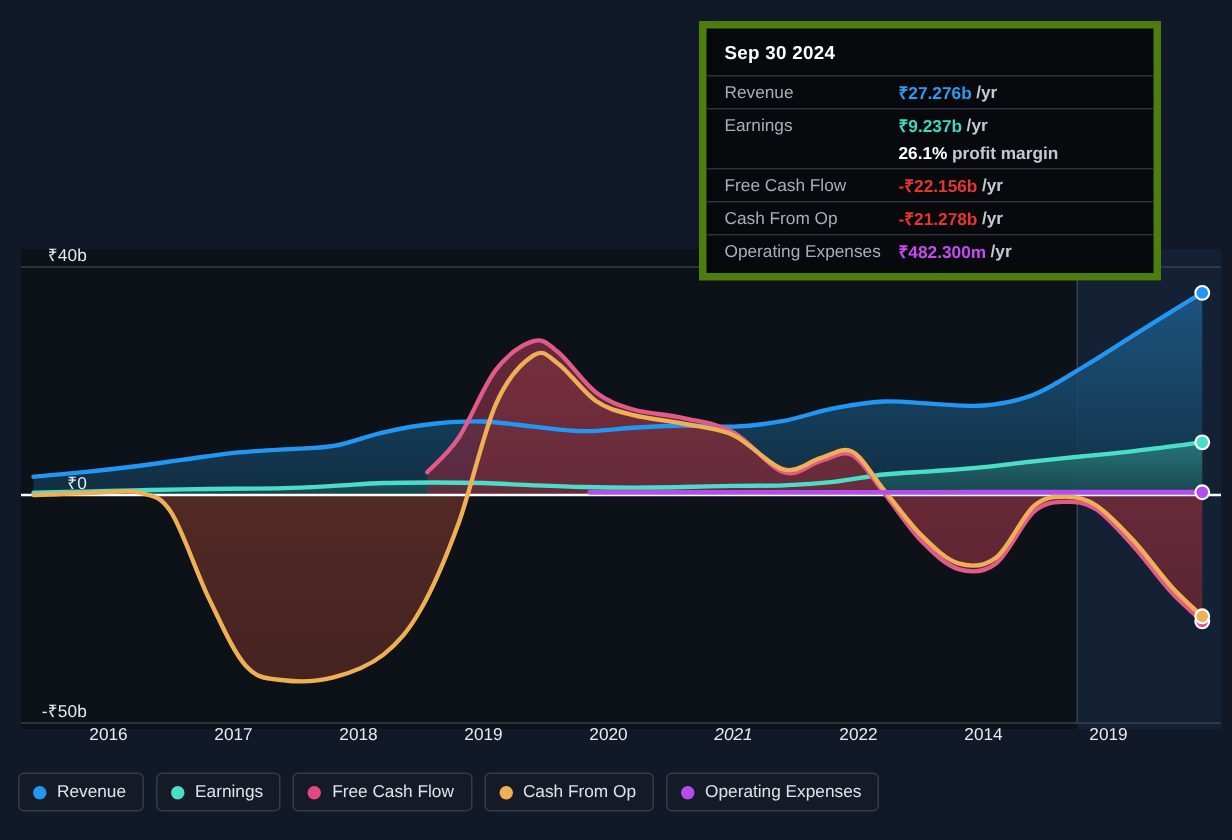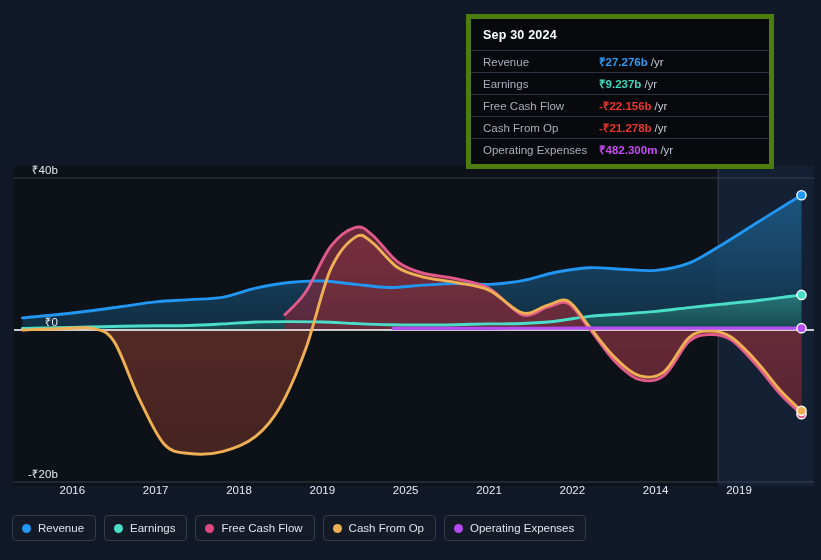--- a/index.html
+++ b/index.html
@@ -44,21 +44,21 @@
   }
   .tt-row {
     display: flex; align-items: center;
     border-top: 1px solid #2c3240;
     padding: 3px 12px 3px 12px;
     min-height: 17px;
   }
   .tt-row.noline { border-top: none; }
   .tt-key { width: 116px; font-size: 11.5px; color: #a7aebb; white-space: nowrap; }
   .tt-val { font-size: 11.5px; font-weight: bold; white-space: nowrap; }
-  .tt-unit { font-size: 11.5px; color: #c3c9d4; font-weight: normal; margin-left: 3px; }
+  .tt-unit { font-size: 11.5px; color: #c3c9d4; font-weight: bold; margin-left: 3px; }
 
   
   #legend {
     position: absolute; left: 12px; top: 515px;
     display: flex; gap: 8px; align-items: center;
   }
   .legend-item {
     display: flex; align-items: center; gap: 7px;
     border: 1px solid #343b4a; border-radius: 4px;
     padding: 6px 11px 6px 9px;
@@ -111,47 +111,52 @@
         <path d="M 393.17 328.29 C 399.42 328.29, 414.69 328.29, 430.67 328.29 C 446.64 328.29, 465.39 328.30, 489.00 328.29 C 512.61 328.28, 544.56 328.23, 572.33 328.21 C 600.11 328.19, 627.89 328.18, 655.67 328.18 C 683.44 328.17, 714.69 328.18, 739.00 328.18 C 763.31 328.17, 791.08 328.17, 801.50 328.17" fill="none" stroke="#b44df0" stroke-width="3.2" stroke-linecap="round" stroke-linejoin="round"></path>
         <circle cx="801.4999999999926" cy="195.2748" r="4.6" fill="#2196f3" stroke="#ffffff" stroke-width="1.4"></circle>
         <circle cx="801.4999999999926" cy="294.8994" r="4.6" fill="#4adec9" stroke="#ffffff" stroke-width="1.4"></circle>
         <circle cx="801.4999999999926" cy="414.1928" r="4.6" fill="#e05a8a" stroke="#ffffff" stroke-width="1.4"></circle>
         <circle cx="801.4999999999926" cy="410.8564" r="4.6" fill="#efb055" stroke="#ffffff" stroke-width="1.4"></circle>
         <circle cx="801.4999999999926" cy="328.16726" r="4.6" fill="#b44df0" stroke="#ffffff" stroke-width="1.4"></circle>
       </svg>
     <div class="y-axis-wrap" id="y-axis">
         <div class="y-label" style="top: 162px;">₹40b</div>
         <div class="y-label" style="top: 314px;">₹0</div>
-        <div class="y-label" style="top: 466px;">-₹20b</div>
+        <div class="y-label" style="top: 466px;">-₹50b</div>
       </div>
     <div class="x-axis-wrap" id="x-axis">
         <div class="x-label" style="left: 72.3333px;">2016</div>
         <div class="x-label" style="left: 155.667px;">2017</div>
         <div class="x-label" style="left: 239px;">2018</div>
         <div class="x-label" style="left: 322.333px;">2019</div>
-        <div class="x-label" style="left: 405.667px;">2025</div>
-        <div class="x-label" style="left: 489px;">2021</div>
+        <div class="x-label" style="left: 405.667px;">2020</div>
+        <div class="x-label" style="left: 489px; font-style: italic;">2021</div>
         <div class="x-label" style="left: 572.333px;">2022</div>
         <div class="x-label" style="left: 655.667px;">2014</div>
         <div class="x-label" style="left: 739px;">2019</div>
       </div>
   </div>
 
   <div id="tooltip">
     <div class="tt-title">Sep 30 2024</div>
     <div id="tooltip-rows">
         <div class="tt-row">
           <div class="tt-key">Revenue</div>
           <div class="tt-val" style="color: rgb(47, 155, 240);">₹27.276b</div>
           <span class="tt-unit">/yr</span>
         </div>
         <div class="tt-row">
           <div class="tt-key">Earnings</div>
           <div class="tt-val" style="color: rgb(63, 214, 189);">₹9.237b</div>
           <span class="tt-unit">/yr</span>
+        </div>
+        <div class="tt-row noline">
+          <div class="tt-key"></div>
+          <div class="tt-val" style="color: rgb(255, 255, 255);">26.1%</div>
+          <span class="tt-unit">profit margin</span>
         </div>
         <div class="tt-row">
           <div class="tt-key">Free Cash Flow</div>
           <div class="tt-val" style="color: rgb(232, 53, 47);">-₹22.156b</div>
           <span class="tt-unit">/yr</span>
         </div>
         <div class="tt-row">
           <div class="tt-key">Cash From Op</div>
           <div class="tt-val" style="color: rgb(232, 53, 47);">-₹21.278b</div>
           <span class="tt-unit">/yr</span>

